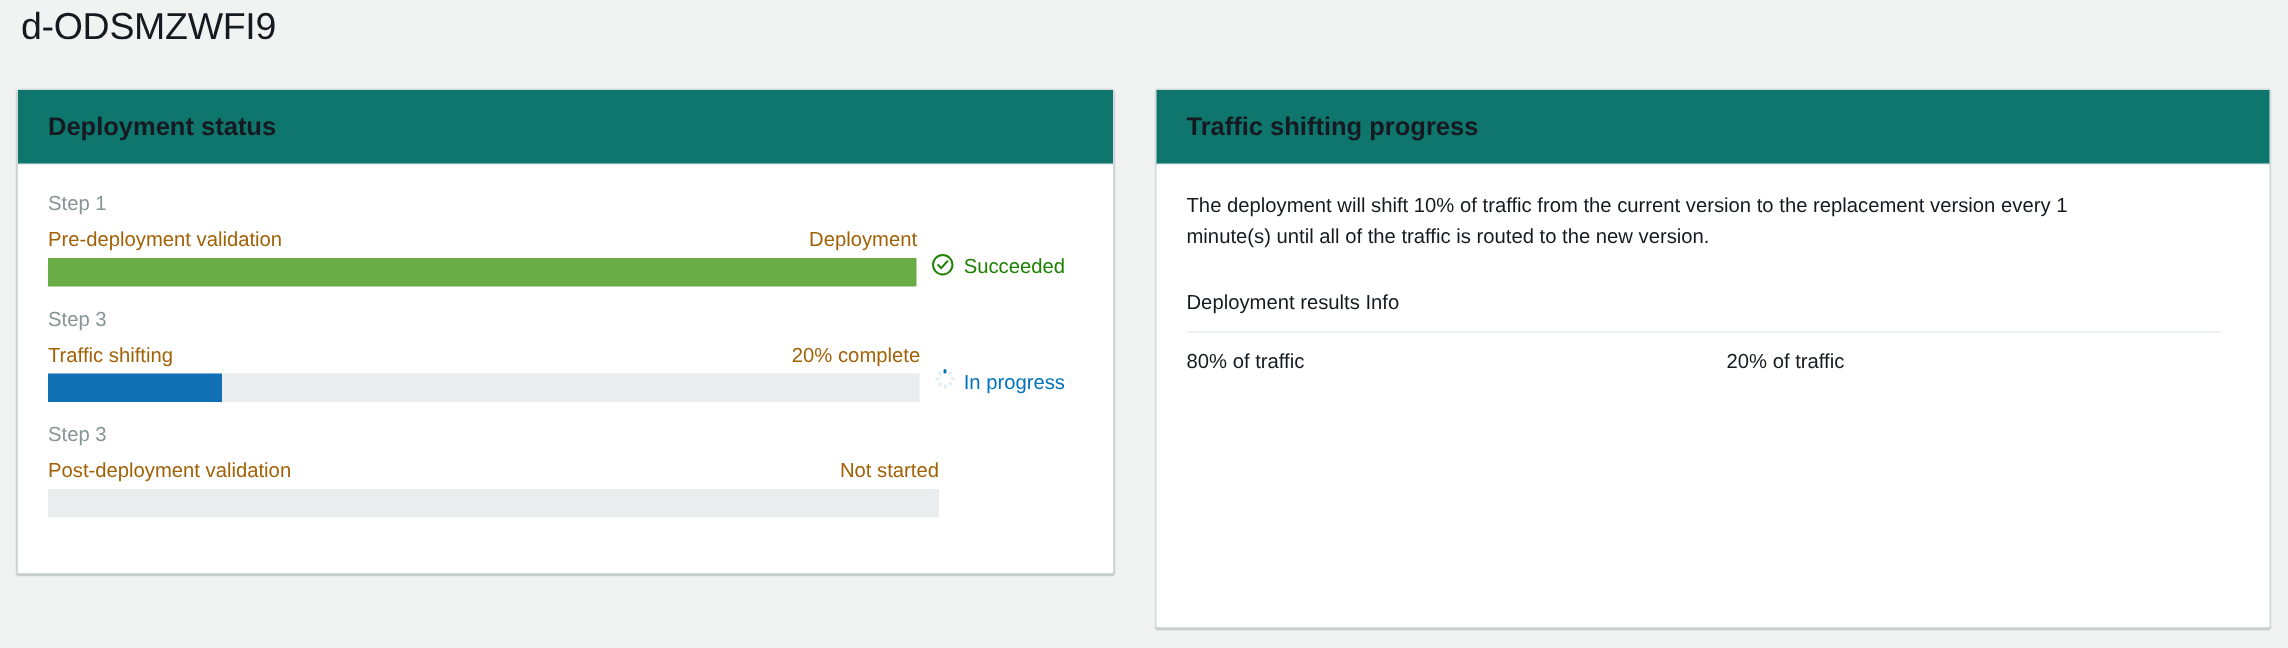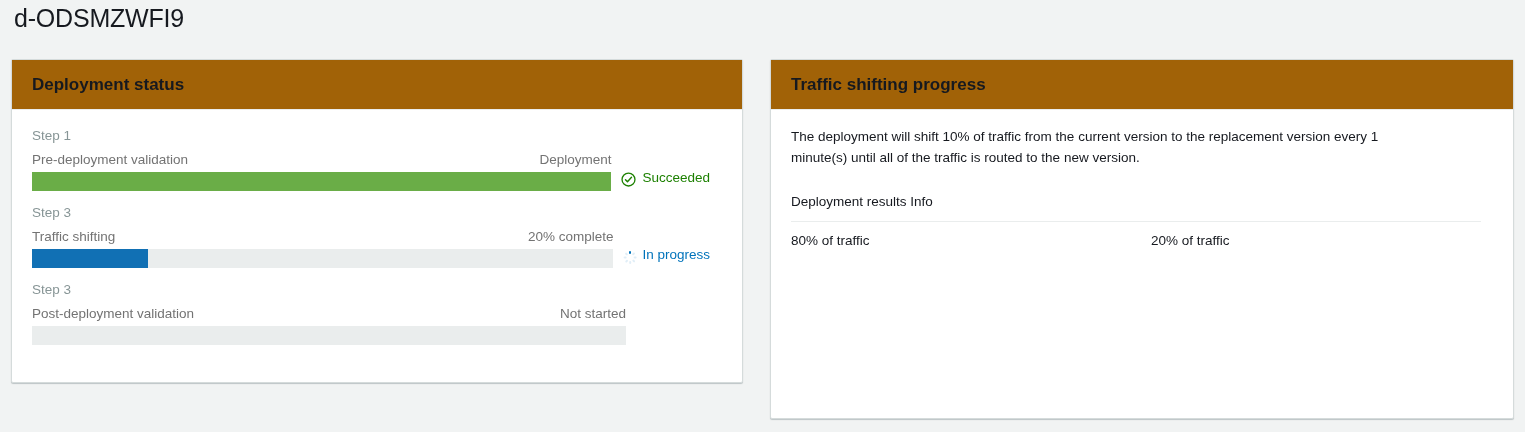--- a/index.html
+++ b/index.html
@@ -72,21 +72,21 @@
   }
   .panel-right {
     left: 770px;
     top: 59px;
     width: 744px;
     height: 360px;
   }
   .panel-header {
     height: 50px;
     border-bottom: 1px solid #eaeded;
-    background: #a16207;
+    background: #0f766e;
     box-sizing: border-box;
     display: flex;
     align-items: center;
     padding: 0 20px;
     text-align: center;
   }
   .panel-header-title {
     font-size: 17px;
     font-weight: bold;
     color: #16191f;
@@ -110,36 +110,36 @@
     align-items: flex-start;
   }
   .step-main {
     width: 594px;
   }
   .step-texts {
     display: flex;
     justify-content: space-between;
     align-items: baseline;
     font-size: 13.5px;
-    color: #737373;
+    color: #a16207;
     line-height: 18px;
     margin-bottom: 3px;
   }
   .bar-track {
     height: 19px;
     width: 100%;
     background: #eaeded;
     box-sizing: border-box;
   }
   .bar-fill {
     height: 100%;
   }
   .step-status {
     display: flex;
-    align-items: flex-end;
+    align-items: flex-start;
     gap: 6px;
     font-size: 13.5px;
     margin-left: 10px;
     padding-top: 18px;
     line-height: 18px;
     white-space: nowrap;
   }
   .status-succeeded { color: #1d8102; }
   .status-inprogress { color: #0073bb; }
   .icon-check { flex: 0 0 auto; display: block; }

